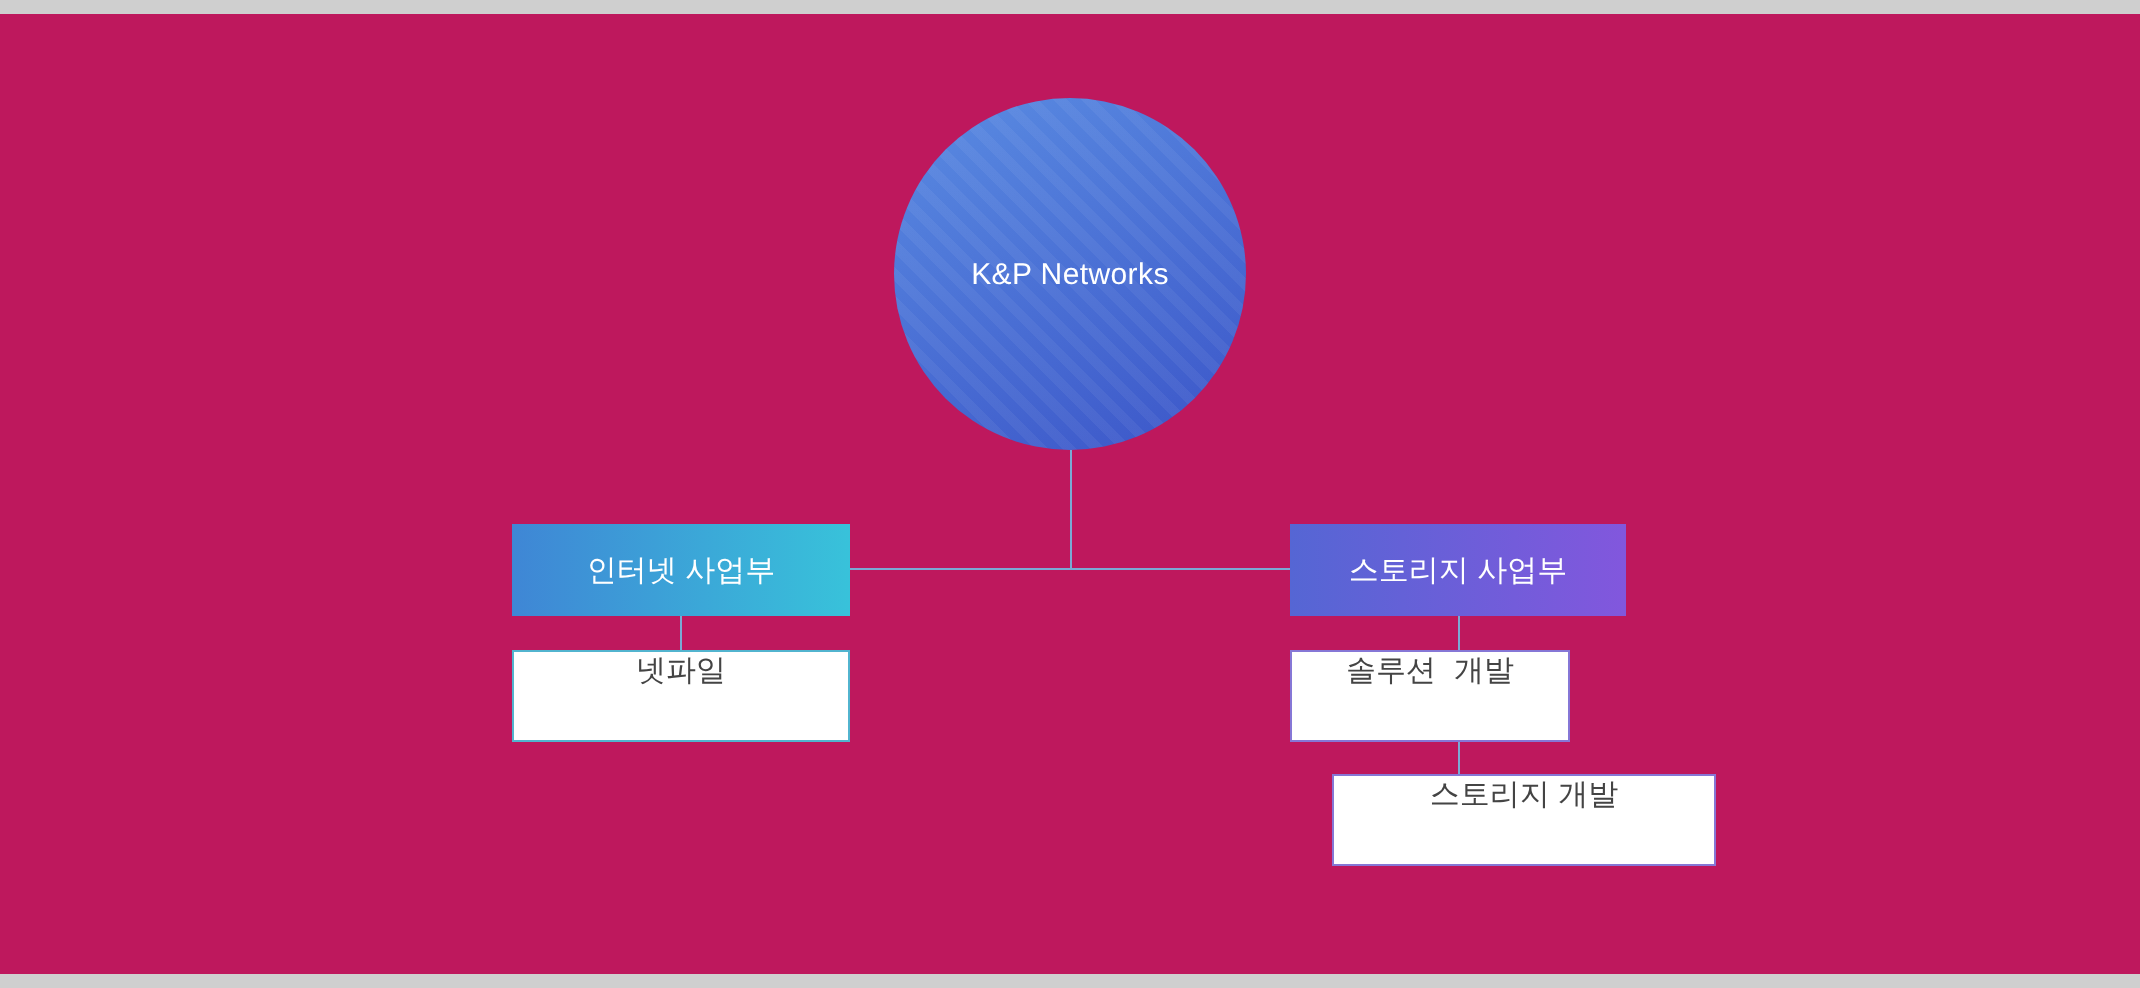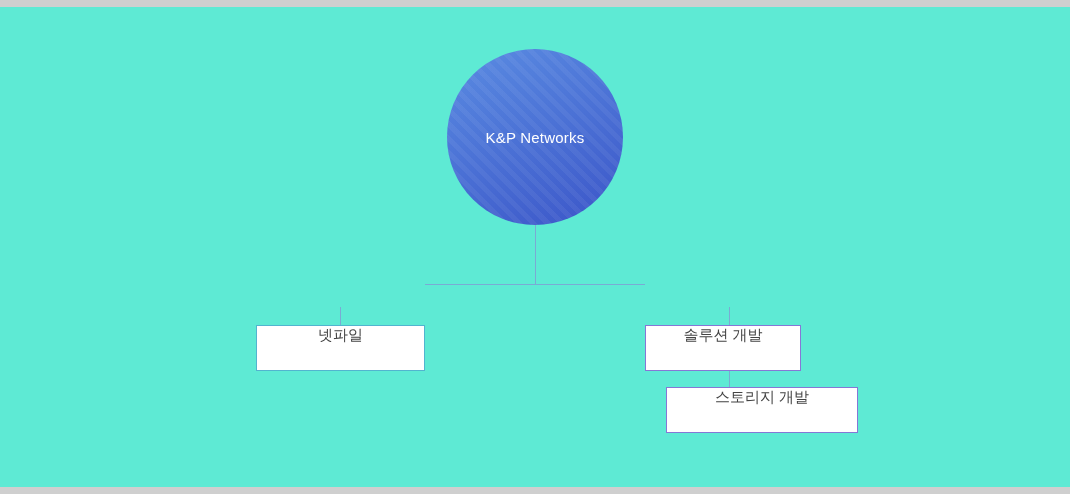--- a/index.html
+++ b/index.html
@@ -3,21 +3,21 @@
 <meta charset="utf-8">
 <style>
   * { margin: 0; padding: 0; box-sizing: border-box; }
   html, body { background: #ffffff; }
   body { font-family: "Liberation Sans", "DejaVu Sans", sans-serif; }
 
   .canvas {
     position: relative;
     width: 1070px;
     height: 494px;
-    background: #5eead4;
+    background: #be185d;
     overflow: hidden;
   }
 
   .frame-bar {
     position: absolute;
     left: 0;
     width: 1070px;
     height: 7px;
     background: var(--frame-bar, #cfcfcf);
   }
@@ -83,22 +83,23 @@
     align-items: flex-start;
     justify-content: center;
     font-size: 15px;
     color: var(--text-dark, #444444);
   }
   .child-box.internet-1 {
     left: 256px; top: 325px; width: 169px;
     border: 1px solid var(--internet-border, #52b4cf);
   }
   .child-box.storage-1 {
-    left: 645px; top: 325px; width: 156px;
+    left: 645px; top: 325px; width: 140px;
     border: 1px solid var(--storage-border, #8677d6);
+    font-family: Liberation Mono, monospace;
   }
   .child-box.storage-2 {
     left: 666px; top: 387px; width: 192px;
     border: 1px solid var(--storage-border, #8677d6);
   }
 </style>
 </head>
 <body>
 
 <div class="canvas">
@@ -109,24 +110,30 @@
   <div class="root-circle">
     <div class="root-line1">K&amp;P Networks</div>
   </div>
 
   <div class="conn conn-root-vertical"></div>
   <div class="conn conn-horizontal"></div>
   <div class="conn conn-internet-child"></div>
   <div class="conn conn-storage-child1"></div>
   <div class="conn conn-storage-child2"></div>
 
+  <div class="dept-header internet">
+    <span>인터넷 사업부</span>
+  </div>
   <div class="child-box internet-1">
     <span>넷파일</span>
   </div>
 
+  <div class="dept-header storage">
+    <span>스토리지 사업부</span>
+  </div>
   <div class="child-box storage-1">
     <span>솔루션 개발</span>
   </div>
   <div class="child-box storage-2">
     <span>스토리지 개발</span>
   </div>
 
 </div>
 
 </body></html>

